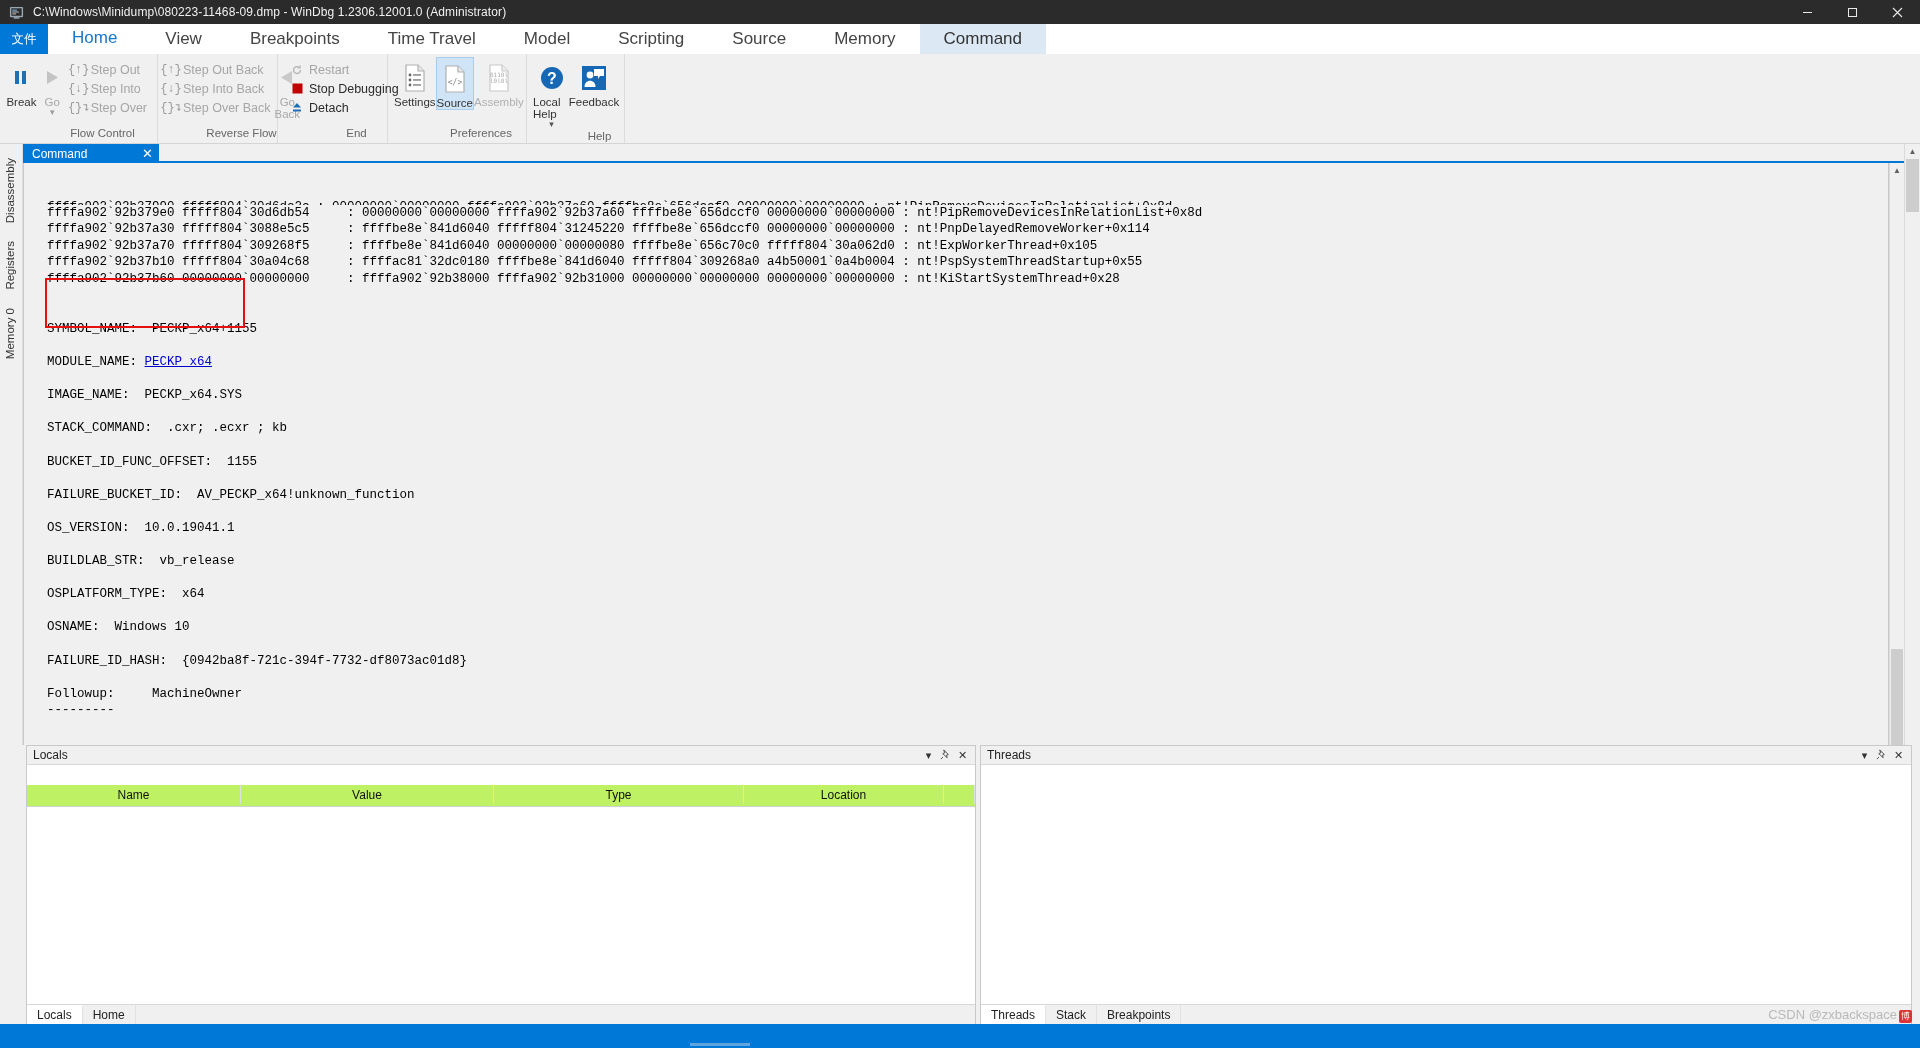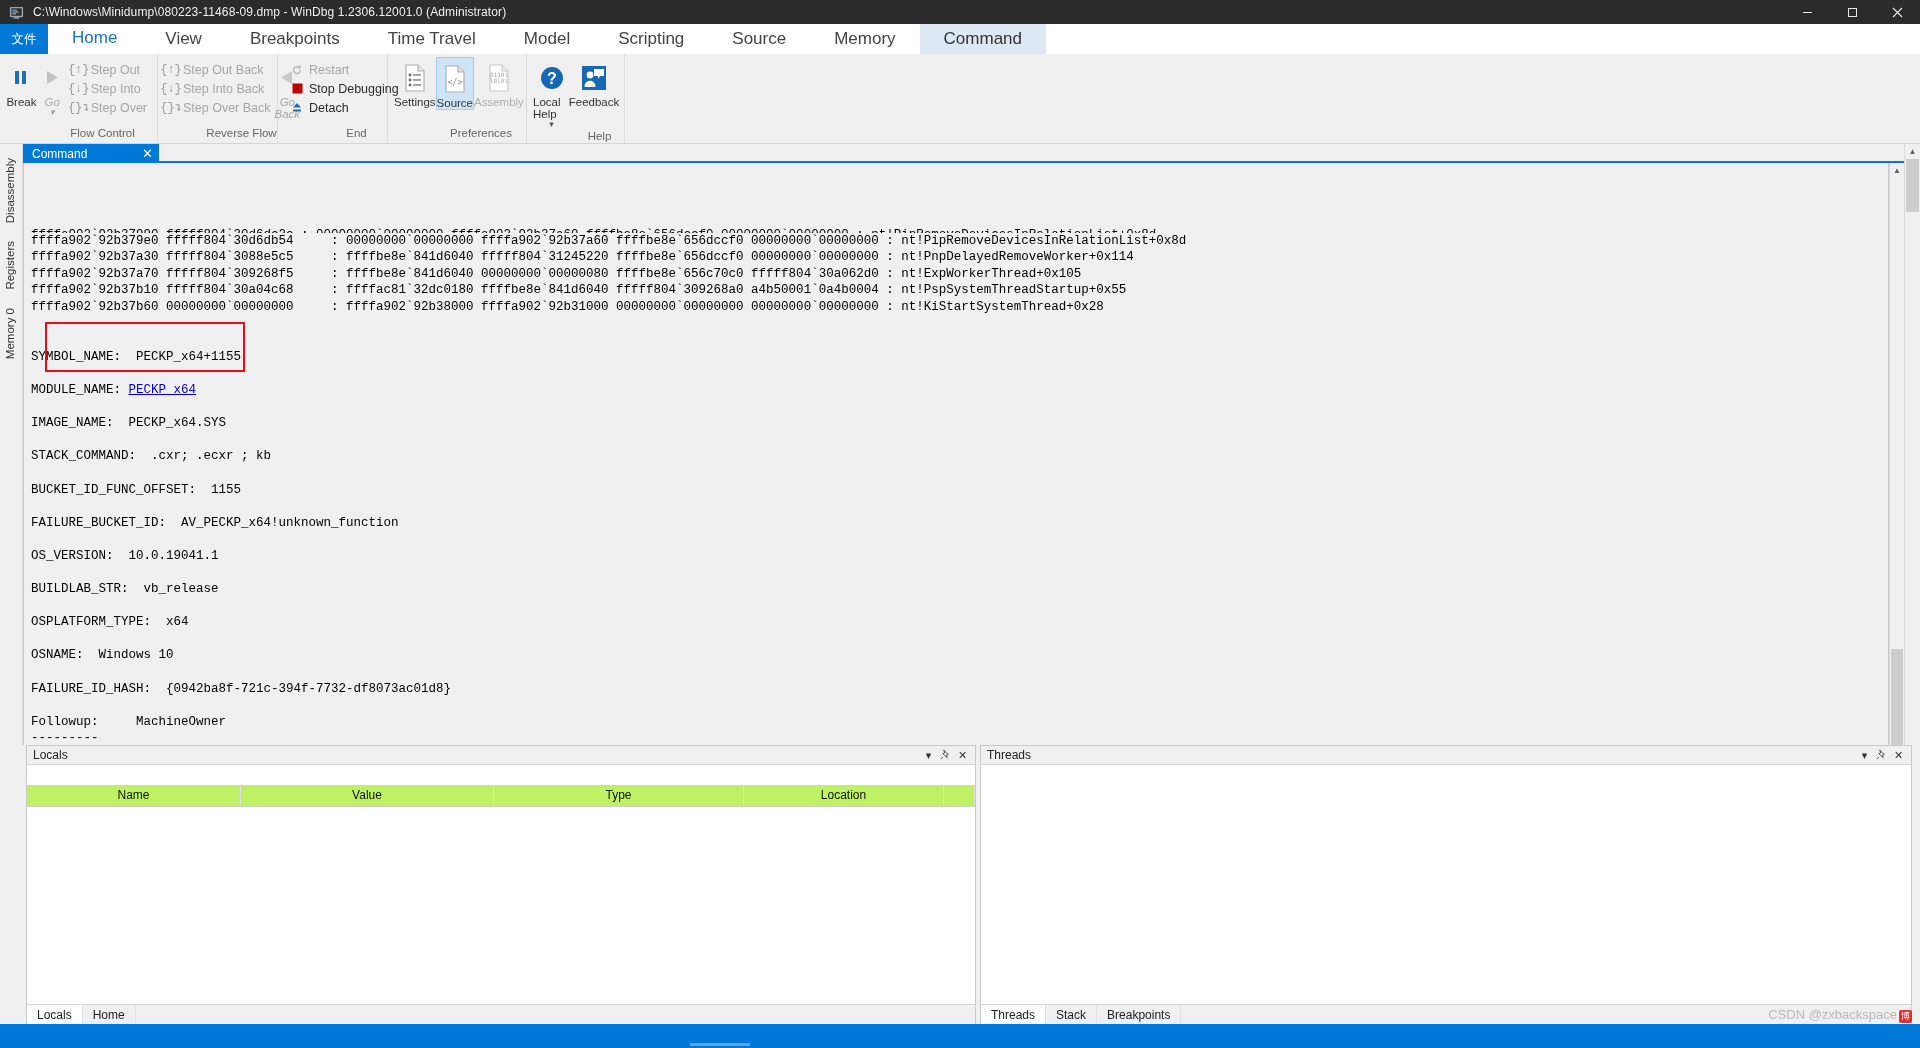--- a/index.html
+++ b/index.html
@@ -103,21 +103,21 @@
 
   .bigbtn {
     width: 40px;
     display: flex; flex-direction: column; align-items: center;
     padding-top: 4px;
     font-size: 11.5px;
     color: #333;
   }
   .bigbtn .gl { height: 34px; display:flex; align-items:center; justify-content:center;}
   .bigbtn .lbl { margin-top: 1px; font-size: 11.5px; text-align:center; line-height:12px;}
-  .bigbtn.dim { color: #a8a8a8; font-style: italic; }
+  .bigbtn.dim { color: #a8a8a8; }
 
   .smallcol { display: flex; flex-direction: column; padding-top: 3px; }
   .smallbtn {
     display: flex; align-items: center;
     height: 19px;
     font-size: 12.5px;
     color: #a6a6a6;
     padding: 0 4px 0 2px;
     white-space: nowrap;
   }
@@ -195,22 +195,21 @@
     border-top: none;
     display: flex;
     flex-direction: column;
     min-height: 0;
     position: relative;
   }
   .cmd-scroll {
     flex: 1;
     overflow: hidden;
     position: relative;
-    padding: 0;
-    margin-top: 44px;
+    padding: 16px;
   }
   .cmd-text {
     font-family: "Liberation Mono", monospace;
     font-size: 12.5px;
     line-height: 16.6px;
     color: #000000;
     white-space: pre;
     padding: 3px 0 0 7px;
   }
   .cmd-text .clipped { display:block; height:6px; overflow:hidden; }

